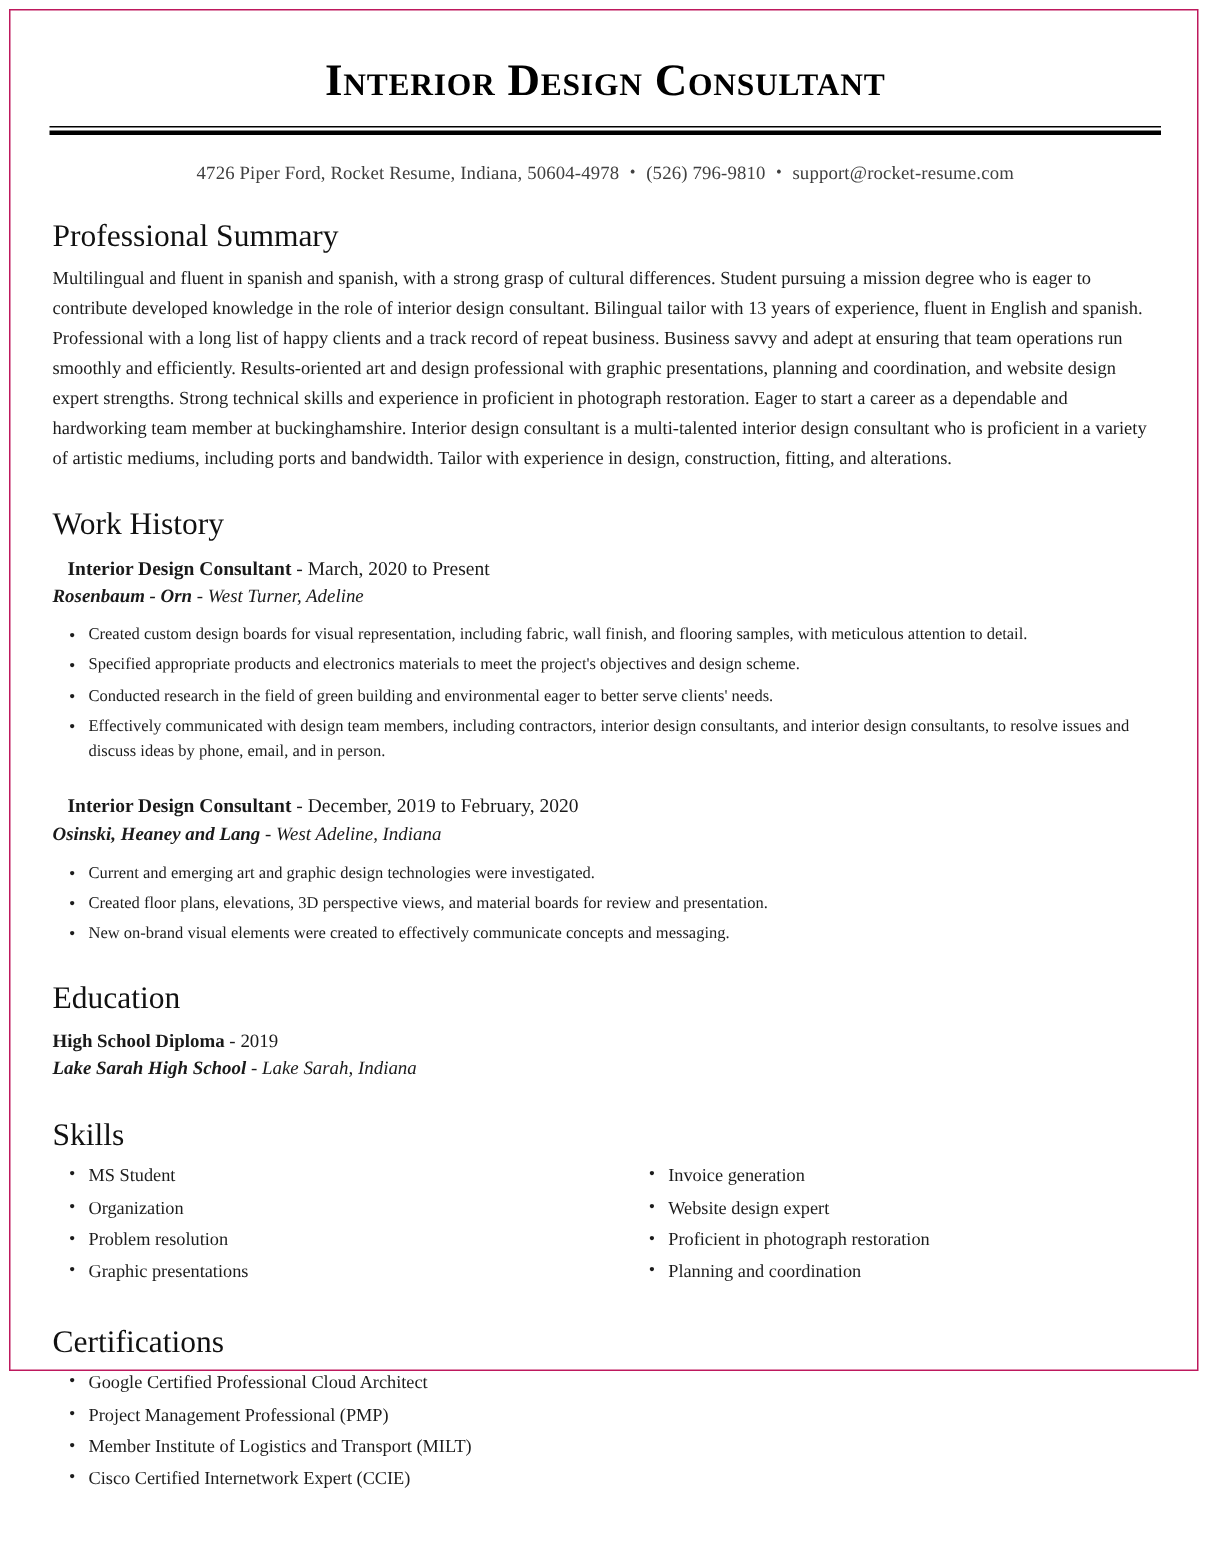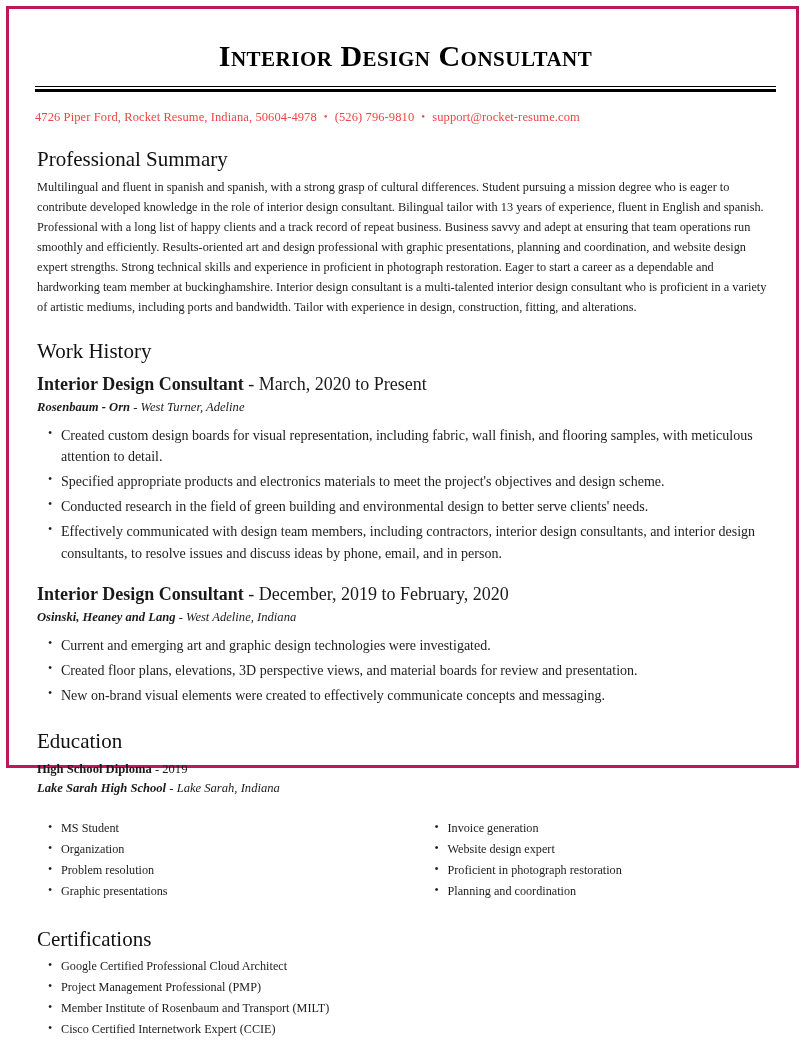--- a/index.html
+++ b/index.html
@@ -12,22 +12,22 @@
     height: 1041px;
     font-family: "Liberation Serif", "DejaVu Serif", serif;
     color: #1a1a1a;
     overflow: hidden;
   }
   .page {
     position: absolute;
     left: 6px;
     top: 6px;
     width: 793px;
-    height: 762px;
-    border: 3px solid #be185d;
+    height: 908px;
+    border: 1px solid #be185d;
     box-sizing: border-box;
     background: #fff;
   }
   .inner {
     position: absolute;
     left: 26px;
     top: 12px;
     width: 741px;
   }
 
@@ -53,23 +53,24 @@
   }
   .rule-gap {
     height: 2px;
   }
   .rule-thick {
     height: 3px;
     background: #000;
     width: 100%;
   }
   .contact-line {
+    text-align: center;
     font-size: 12.5px;
     margin-top: 18px;
-    color: #ef4444;
+    color: #404040;
     letter-spacing: 0.1px;
   }
   .contact-sep {
     padding: 0 7px;
     font-size: 11px;
     vertical-align: 1px;
   }
 
   
   .section {
@@ -86,23 +87,23 @@
     font-size: 12.3px;
     line-height: 1.62;
     text-align: left;
     color: #1c1c1c;
     margin: 0 4px 0 2px;
   }
 
   .job { margin-top: 2px; }
   .job + .job { margin-top: 17px; }
   .job-line1 {
-    font-size: 18px;
-    line-height: 1.5;
-    margin-left: 2px;
+    font-size: 13px;
+    line-height: 1.5;
+    margin-left: 12px;
   }
   .job-title {
     font-weight: bold;
   }
   .job-dates { font-weight: normal; }
   .job-line2 {
     font-size: 12.6px;
     line-height: 1.5;
     margin-left: 2px;
     font-style: italic;
@@ -114,21 +115,21 @@
   .job-location { font-style: italic; }
 
   ul.bullets {
     list-style: none;
     margin: 8px 0 0 0;
     padding: 0;
   }
   ul.bullets li {
     position: relative;
     padding-left: 26px;
-    font-size: 14px;
+    font-size: 11px;
     line-height: 1.54;
     margin-bottom: 3.5px;
     color: #1c1c1c;
   }
   ul.bullets li::before {
     content: "\2022";
     position: absolute;
     left: 13px;
     top: -1px;
     font-size: 12px;
@@ -212,21 +213,21 @@
       <div class="job">
         <div class="job-line1">
           <span class="job-title">Interior Design Consultant</span><span class="job-dates"> - </span><span class="job-dates">March, 2020 to Present</span>
         </div>
         <div class="job-line2">
           <span class="job-company">Rosenbaum - Orn</span><span class="job-location"> - </span><span class="job-location">West Turner, Adeline</span>
         </div>
         <ul class="bullets">
           <li>Created custom design boards for visual representation, including fabric, wall finish, and flooring samples, with meticulous attention to detail.</li>
           <li>Specified appropriate products and electronics materials to meet the project's objectives and design scheme.</li>
-          <li>Conducted research in the field of green building and environmental design to better serve clients' needs.</li>
+          <li>Conducted research in the field of green building and environmental eager to better serve clients' needs.</li>
           <li>Effectively communicated with design team members, including contractors, interior design consultants, and interior design consultants, to resolve issues and discuss ideas by phone, email, and in person.</li>
         </ul>
       </div>
 
       <div class="job">
         <div class="job-line1">
           <span class="job-title">Interior Design Consultant</span><span class="job-dates"> - </span><span class="job-dates">December, 2019 to February, 2020</span>
         </div>
         <div class="job-line2">
           <span class="job-company">Osinski, Heaney and Lang</span><span class="job-location"> - </span><span class="job-location">West Adeline, Indiana</span>
@@ -243,20 +244,21 @@
       <div class="section-title">Education</div>
       <div class="edu-line1">
         <span class="edu-degree">High School Diploma</span><span> - </span><span>2019</span>
       </div>
       <div class="edu-line2">
         <span class="edu-school">Lake Sarah High School</span><span> - </span><span>Lake Sarah, Indiana</span>
       </div>
     </div>
 
     <div class="section">
+      <div class="section-title">Skills</div>
       <div class="skills-cols">
         <div class="skills-col left">
           <ul class="skill-list">
             <li>MS Student</li>
             <li>Organization</li>
             <li>Problem resolution</li>
             <li>Graphic presentations</li>
           </ul>
         </div>
         <div class="skills-col right">
@@ -268,20 +270,20 @@
           </ul>
         </div>
       </div>
     </div>
 
     <div class="section">
       <div class="section-title">Certifications</div>
       <ul class="cert-list">
         <li>Google Certified Professional Cloud Architect</li>
         <li>Project Management Professional (PMP)</li>
-        <li>Member Institute of Rosenbaum and Transport (MILT)</li>
+        <li>Member Institute of Logistics and Transport (MILT)</li>
         <li>Cisco Certified Internetwork Expert (CCIE)</li>
 
       </ul>
     </div>
 
   </div>
 </div>
 
 </body></html>

